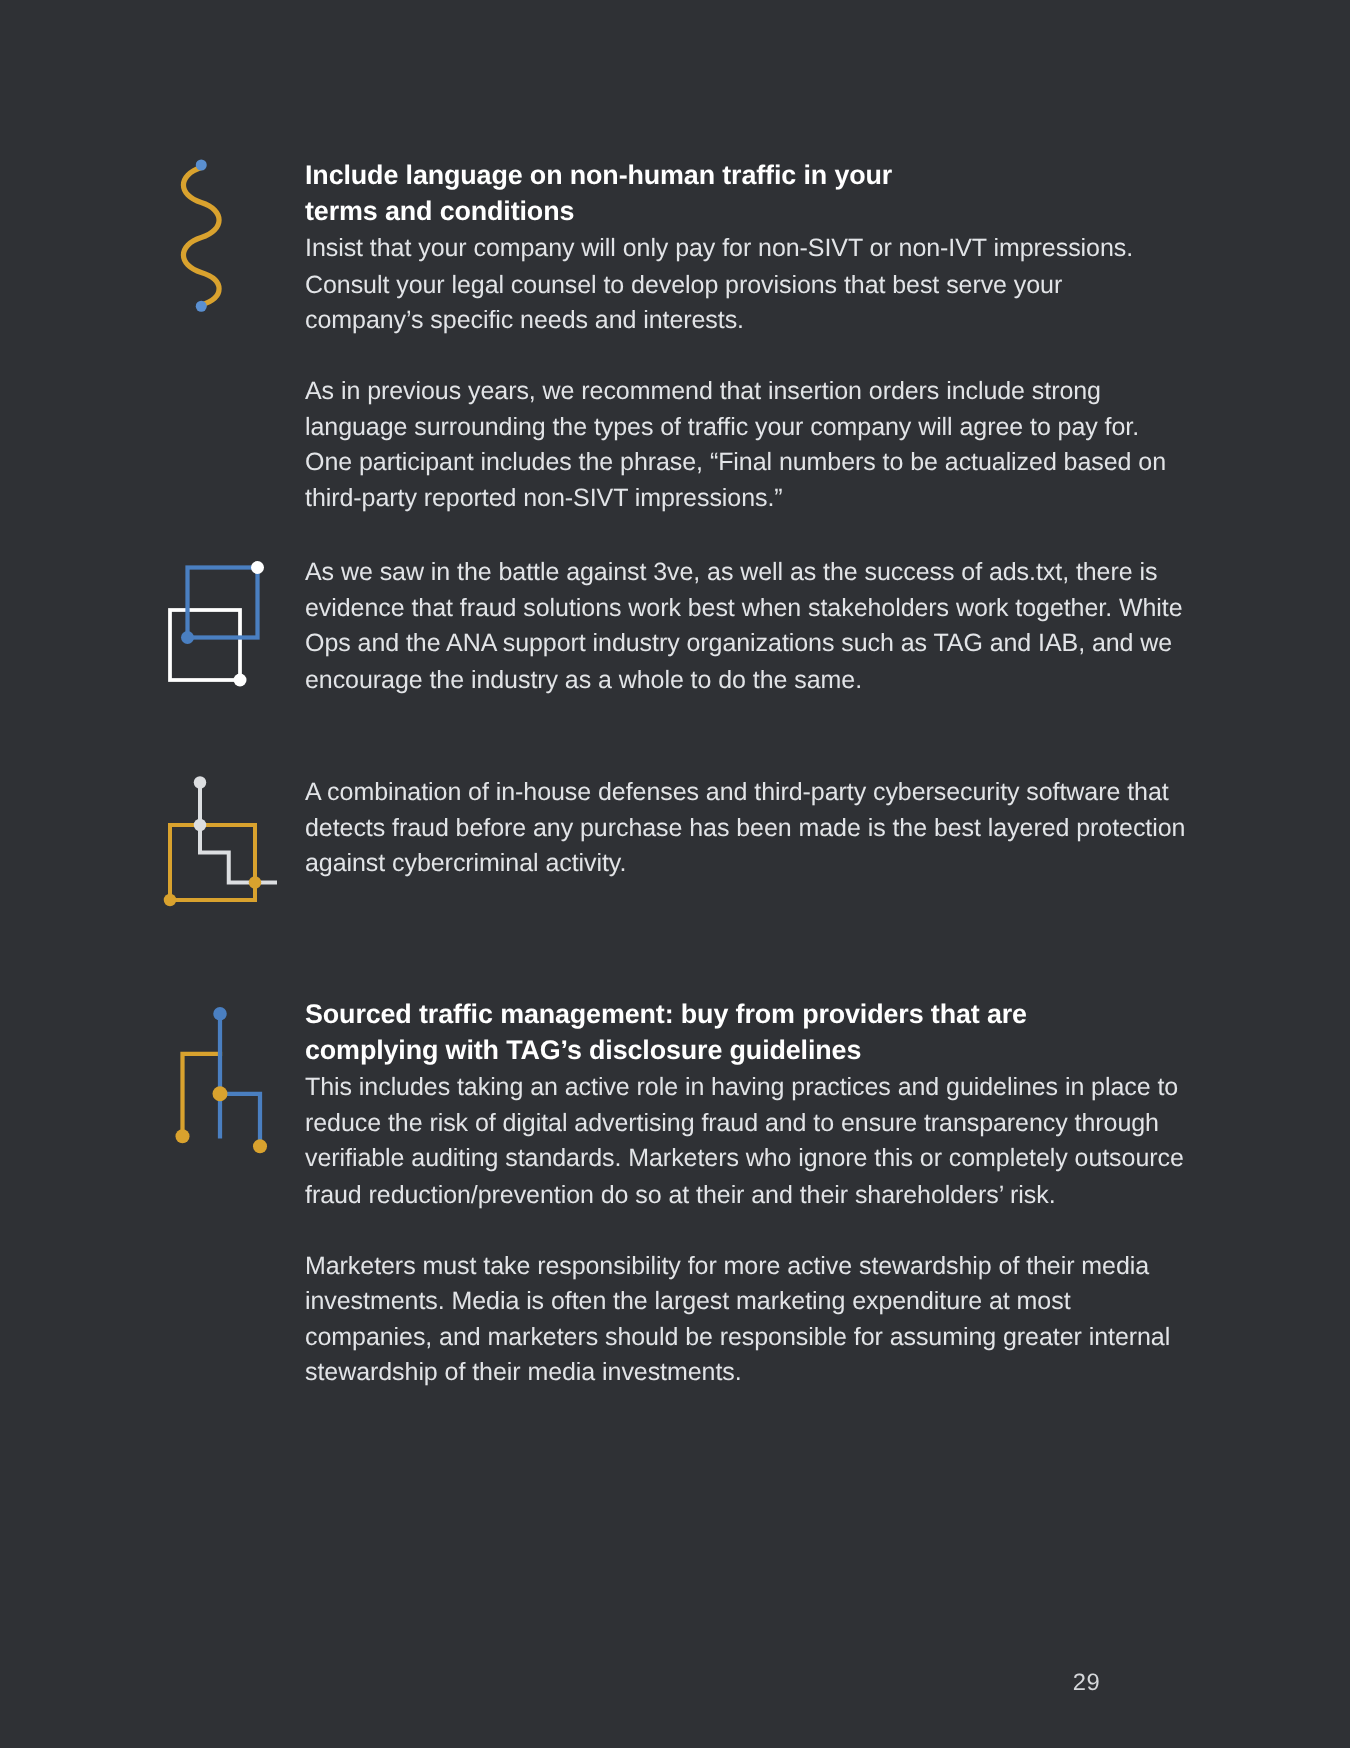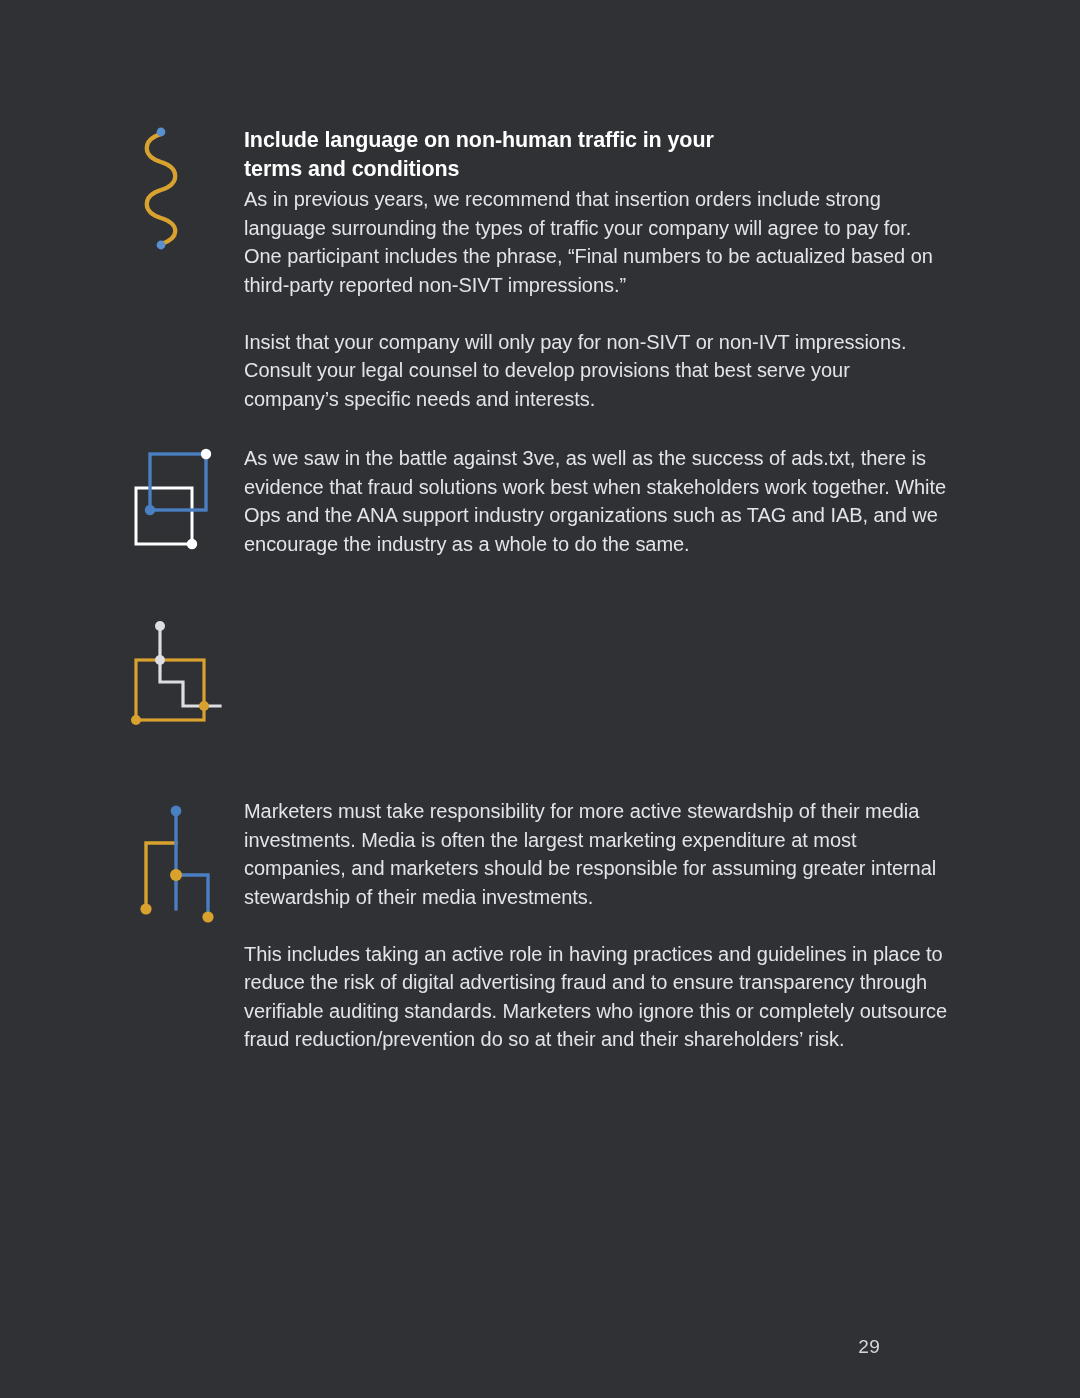--- a/index.html
+++ b/index.html
@@ -95,22 +95,22 @@
       <div class="icon-slot">
         <svg width="96" height="130" viewBox="0 0 96 130" xmlns="http://www.w3.org/2000/svg">
           <path d="M33 8 C 14 14, 14 30, 33 36 C 52 42, 52 58, 33 64 C 14 70, 14 86, 33 92 C 52 98, 52 112, 33 118" fill="none" stroke="#d9a22e" stroke-width="4.2" stroke-linecap="round"></path>
           <circle cx="33" cy="6" r="4.4" fill="#5a8fd0"></circle>
           <circle cx="33" cy="119" r="4.4" fill="#5a8fd0"></circle>
         </svg>
       </div>
       <div class="text-col">
         <h2 class="sec-heading">Include language on non-human traffic in your
 terms and conditions</h2>
+        <p class="sec-para">Insist that your company will only pay for non-SIVT or non-IVT impressions. Consult your legal counsel to develop provisions that best serve your company’s specific needs and interests.</p>
         <p class="sec-para">As in previous years, we recommend that insertion orders include strong language surrounding the types of traffic your company will agree to pay for. One participant includes the phrase, “Final numbers to be actualized based on third-party reported non-SIVT impressions.”</p>
-        <p class="sec-para">Insist that your company will only pay for non-SIVT or non-IVT impressions. Consult your legal counsel to develop provisions that best serve your company’s specific needs and interests.</p>
       </div>
     </div>
 
     <div class="section" style="top:444px;">
       <div class="icon-slot">
         <svg width="96" height="130" viewBox="0 0 96 130" xmlns="http://www.w3.org/2000/svg">
 
           <rect x="8" y="44" width="56" height="56" fill="none" stroke="#ffffff" stroke-width="3"></rect>
 
           <rect x="22" y="10" width="56" height="56" fill="none" stroke="#4a7fc1" stroke-width="3.4"></rect>
@@ -133,42 +133,45 @@
 
           <path d="M32 6 L32 62 L55 62 L55 86 L92 86" fill="none" stroke="#dcdee1" stroke-width="3.2" stroke-linecap="square" stroke-linejoin="miter"></path>
 
           <circle cx="32" cy="6" r="5" fill="#dcdee1"></circle>
           <circle cx="32" cy="40" r="5" fill="#dcdee1"></circle>
           <circle cx="76" cy="86" r="5" fill="#d9a22e"></circle>
           <circle cx="8" cy="100" r="5" fill="#d9a22e"></circle>
         </svg>
       </div>
       <div class="text-col">
+        <p class="sec-para">A combination of in-house defenses and third-party cybersecurity software that detects fraud before any purchase has been made is the best layered protection against cybercriminal activity.</p>
       </div>
     </div>
 
     <div class="section" style="top:797px;">
       <div class="icon-slot">
         <svg width="96" height="130" viewBox="0 0 96 130" xmlns="http://www.w3.org/2000/svg">
 
           <path d="M18 110 L18 46 L48 46" fill="none" stroke="#d9a22e" stroke-width="3.4" stroke-linecap="square"></path>
 
           <path d="M48 14 L48 112" fill="none" stroke="#4a7fc1" stroke-width="3.4" stroke-linecap="square"></path>
 
           <path d="M48 78 L80 78 L80 118" fill="none" stroke="#4a7fc1" stroke-width="3.4" stroke-linecap="square"></path>
 
           <circle cx="48" cy="14" r="5.4" fill="#4a7fc1"></circle>
           <circle cx="48" cy="78" r="6" fill="#d9a22e"></circle>
           <circle cx="18" cy="112" r="5.6" fill="#d9a22e"></circle>
           <circle cx="80" cy="120" r="5.6" fill="#d9a22e"></circle>
         </svg>
       </div>
       <div class="text-col">
+        <h2 class="sec-heading">Sourced traffic management: buy from providers that are
+complying with TAG’s disclosure guidelines</h2>
+        <p class="sec-para">This includes taking an active role in having practices and guidelines in place to reduce the risk of digital advertising fraud and to ensure transparency through verifiable auditing standards. Marketers who ignore this or completely outsource fraud reduction/prevention do so at their and their shareholders’ risk.</p>
         <p class="sec-para">Marketers must take responsibility for more active stewardship of their media investments. Media is often the largest marketing expenditure at most companies, and marketers should be responsible for assuming greater internal stewardship of their media investments.</p>
-        <p class="sec-para">This includes taking an active role in having practices and guidelines in place to reduce the risk of digital advertising fraud and to ensure transparency through verifiable auditing standards. Marketers who ignore this or completely outsource fraud reduction/prevention do so at their and their shareholders’ risk.</p>
       </div>
     </div>
 
   </div>
 
   <div class="page-number">29</div>
 
 </div>
 
 </body></html>

